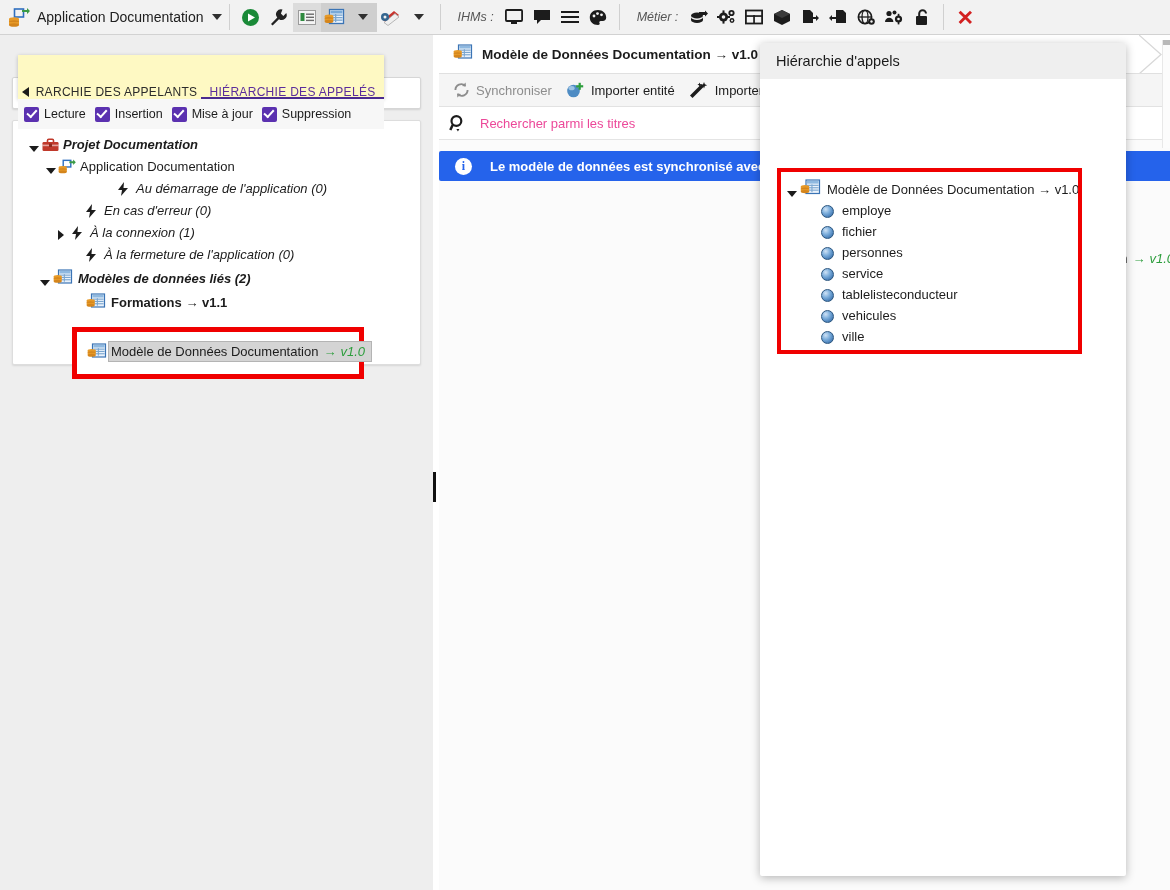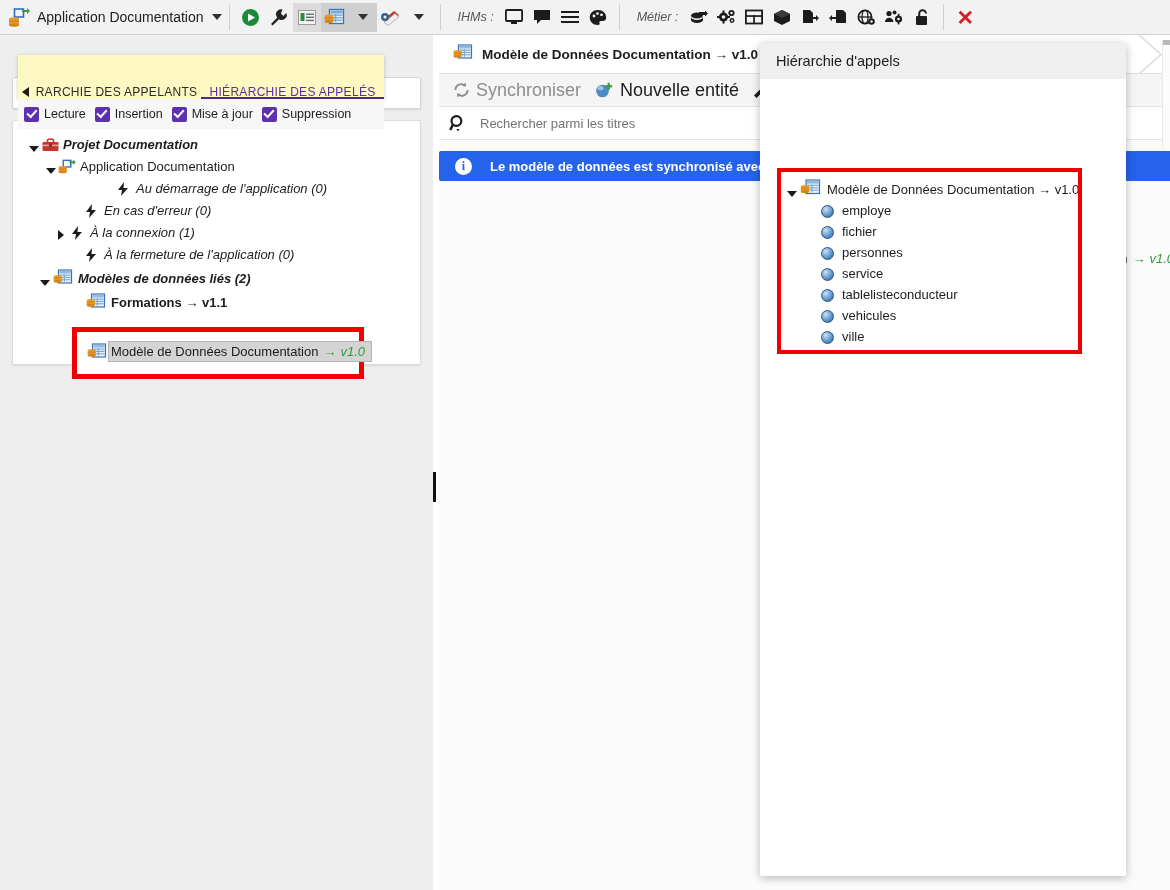--- a/index.html
+++ b/index.html
@@ -41,21 +41,21 @@
 
   
   #leftpanel { position:absolute; left:0; top:35px; width:433px; height:855px; background:#eeeeee; }
   .search-card {
     position:absolute; left:12px; top:42px; width:409px; height:32px;
     background:#fff; border:1px solid #d6d6d6; border-radius:2px;
     box-shadow:0 1px 2px rgba(0,0,0,.12);
     display:flex; align-items:center;
   }
   .search-icon { width:26px; margin-left:8px; display:flex; justify-content:center; flex:0 0 auto;}
-  .search-ph { color:#737373; font-size:13px; margin-left:6px; }
+  .search-ph { color:#ec4899; font-size:13px; margin-left:6px; }
 
   .tree-card {
     position:absolute; left:12px; top:85px; width:409px; height:245px;
     background:#fff; border:1px solid #dddddd; border-radius:2px;
     box-shadow:0 1px 2px rgba(0,0,0,.10);
     overflow:hidden;
   }
   .trow { display:flex; align-items:flex-end; height:22px; white-space:nowrap; }
   .tw { width:14px; flex:0 0 auto; display:flex; align-items:center; justify-content:center; }
   .tri-down { width:0;height:0;border-left:5px solid transparent;border-right:5px solid transparent;border-top:6px solid #1b1b1b; }
@@ -94,21 +94,21 @@
   #crumb-chev {
     position:absolute; left:700px; top:0; width:34px; height:38px; overflow:hidden;
   }
 
   #actionbar {
     position:absolute; left:0; top:39px; width:731px; height:33px;
     background:#f5f5f5; border-bottom:1px solid #e2e2e2;
     display:flex; align-items:center;
   }
   .act { display:flex; align-items:center; margin-left:14px; white-space:nowrap;}
-  .act .al { margin-left:6px; font-size:18px; }
+  .act .al { margin-left:6px; font-size:13px; }
   .act.dis .al { color:#8d8d8d; }
 
   #center-search {
     position:absolute; left:0; top:72px; width:731px; height:33px;
     background:#ffffff; border-bottom:1px solid #e4e4e4;
     display:flex; align-items:center;
   }
   #info-banner {
     position:absolute; left:439px; top:151px; width:731px; height:30px;
     background:#2563eb; color:#ffffff;
@@ -573,21 +573,21 @@
       </svg>
       <span class="al">Synchroniser</span>
     </div>
     <div class="act">
       <svg width="19" height="17" viewBox="0 0 19 17">
         <circle cx="7.5" cy="9" r="6.3" fill="#4e8cc4"></circle>
         <ellipse cx="5.6" cy="6.2" rx="3" ry="2.1" fill="#a9cdea" opacity=".85"></ellipse>
         <rect x="12.6" y="0.8" width="2.2" height="7" fill="#2e9e3e"></rect>
         <rect x="10.2" y="3.2" width="7" height="2.2" fill="#2e9e3e"></rect>
       </svg>
-      <span class="al">Nouvelle entité</span>
+      <span class="al">Importer entité</span>
     </div>
     <div class="act">
       <svg width="20" height="17" viewBox="0 0 20 17">
         <path d="M1 15.5 L12.5 4 l2.5 2.5 L3.5 18 z" fill="#1c1c1c" transform="translate(0,-2)"></path>
         <path d="M15 0 l.9 2.3 l2.3 .9 l-2.3 .9 l-.9 2.3 l-.9 -2.3 l-2.3 -.9 l2.3 -.9 z" fill="#1c1c1c"></path>
         <path d="M10.5 0.5 l.6 1.5 l1.5 .6 l-1.5 .6 l-.6 1.5 l-.6 -1.5 l-1.5 -.6 l1.5 -.6 z" fill="#1c1c1c"></path>
       </svg>
       <span class="al">Importer des </span>
     </div>
   </div>

